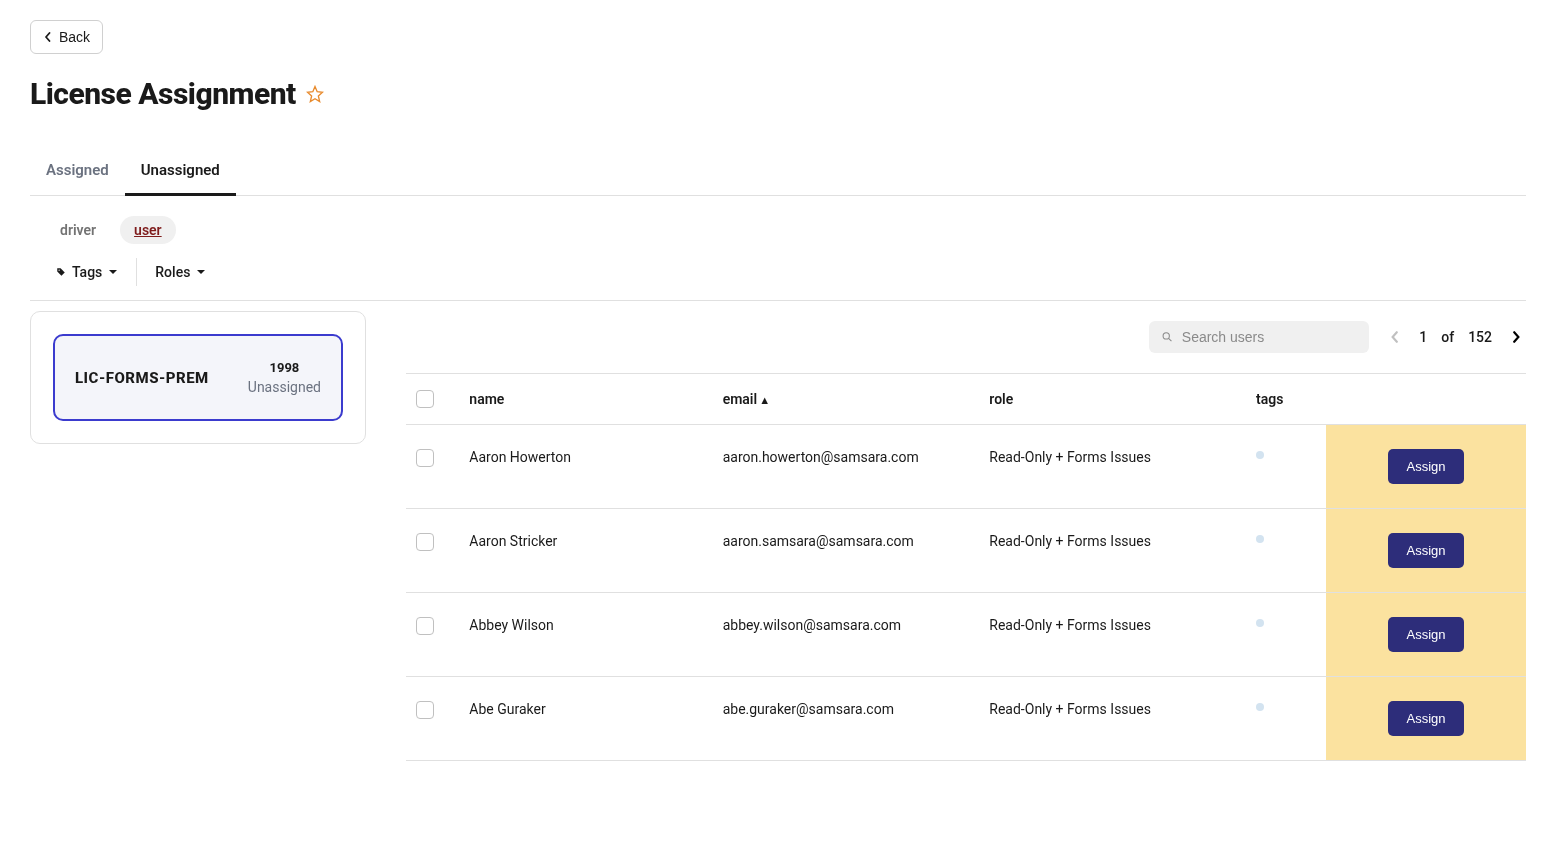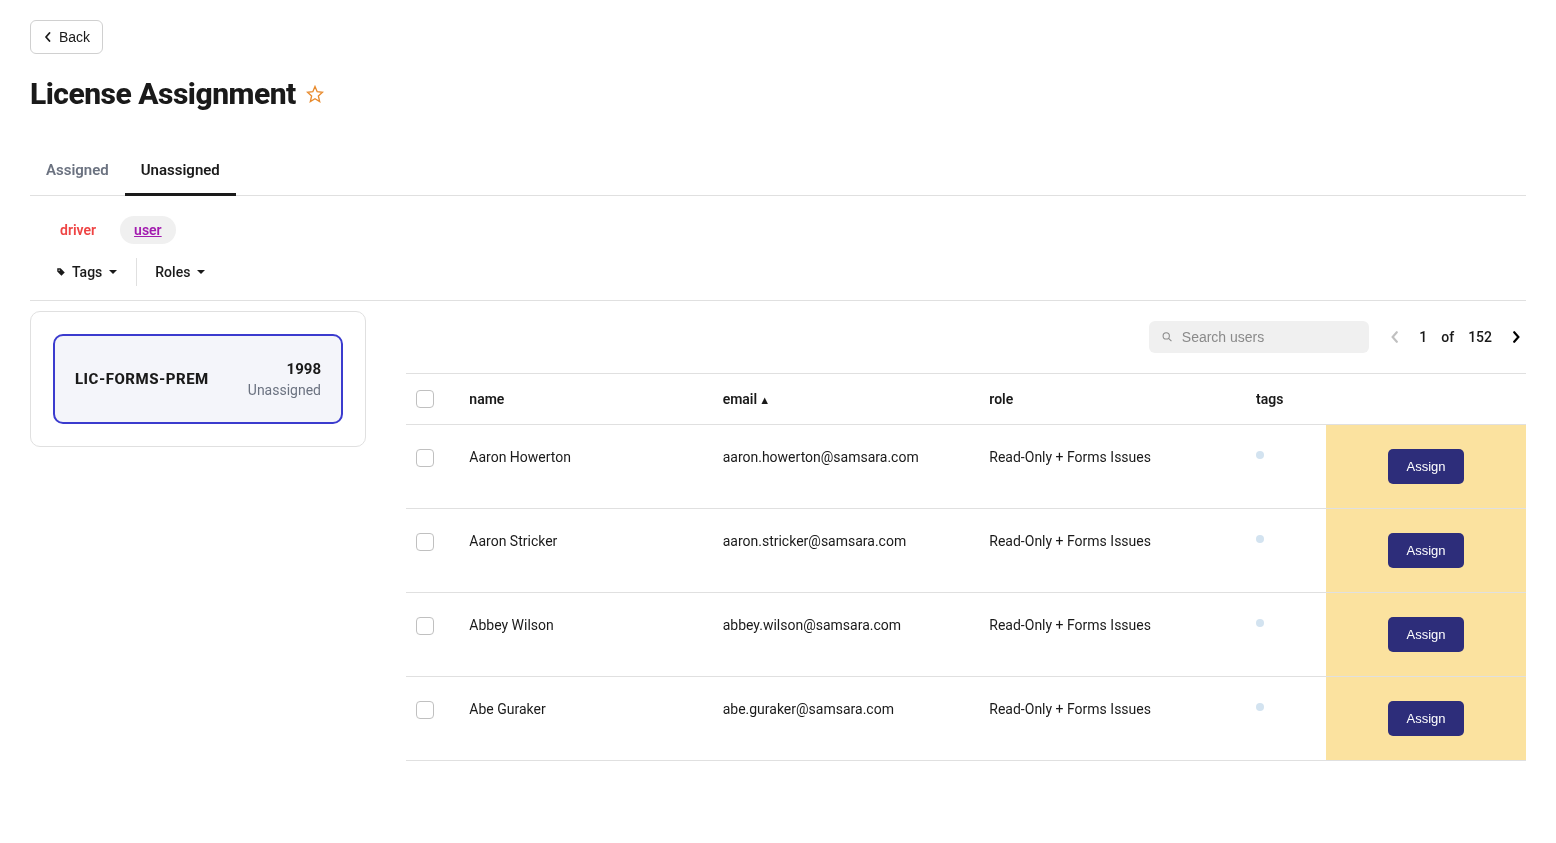--- a/index.html
+++ b/index.html
@@ -53,23 +53,23 @@
       margin-top: 20px;
       align-items: center;
       padding-left: 16px;
     }
     .filter-chip {
       padding: 6px 14px;
       border-radius: 18px;
       font-size: 14px;
       font-weight: 600;
       cursor: pointer;
-      color: #ef4444;
-    }
-    .filter-chip.active { background: #f0f0f0; color: #a21caf; text-decoration: underline; }
+      color: #737373;
+    }
+    .filter-chip.active { background: #f0f0f0; color: #7f1d1d; text-decoration: underline; }
     .filter-row-2 {
       display: flex;
       gap: 0;
       margin-top: 14px;
       padding-left: 8px;
       border-bottom: 1px solid #e0e0e0;
       padding-bottom: 14px;
     }
     .filter-dd {
       display: flex;
@@ -94,21 +94,21 @@
     .license-card {
       border: 2px solid #3b3bce;
       border-radius: 10px;
       background: #f4f5fa;
       padding: 24px 20px;
       display: flex;
       align-items: center;
       justify-content: space-between;
     }
     .license-name { font-size: 15px; font-weight: 800; letter-spacing: 0.5px; }
-    .license-count { font-size: 15px; font-weight: 700; text-align: right; }
+    .license-count { font-size: 13px; font-weight: 700; text-align: center; }
     .license-status { font-size: 14px; color: #6b7280; margin-top: 4px; text-align: left; }
     .table-section { flex: 1; min-width: 0; }
     .table-toolbar {
       display: flex;
       justify-content: flex-end;
       align-items: center;
       gap: 16px;
       padding: 10px 0 20px 0;
     }
     .search-wrap {
@@ -294,21 +294,21 @@
             <td class="col-email">aaron.howerton@samsara.com</td>
             <td class="col-role">Read-Only + Forms Issues</td>
             <td class="col-tags"><span class="tag-dot"></span></td>
             <td class="assign-cell"><button class="assign-btn">Assign</button></td>
           </tr>
           <tr>
             <td class="cb-cell">
               <div class="checkbox"></div>
             </td>
             <td class="col-name">Aaron Stricker</td>
-            <td class="col-email">aaron.stricker@samsara.com</td>
+            <td class="col-email">aaron.samsara@samsara.com</td>
             <td class="col-role">Read-Only + Forms Issues</td>
             <td class="col-tags"><span class="tag-dot"></span></td>
             <td class="assign-cell"><button class="assign-btn">Assign</button></td>
           </tr>
           <tr>
             <td class="cb-cell">
               <div class="checkbox"></div>
             </td>
             <td class="col-name">Abbey Wilson</td>
             <td class="col-email">abbey.wilson@samsara.com</td>

